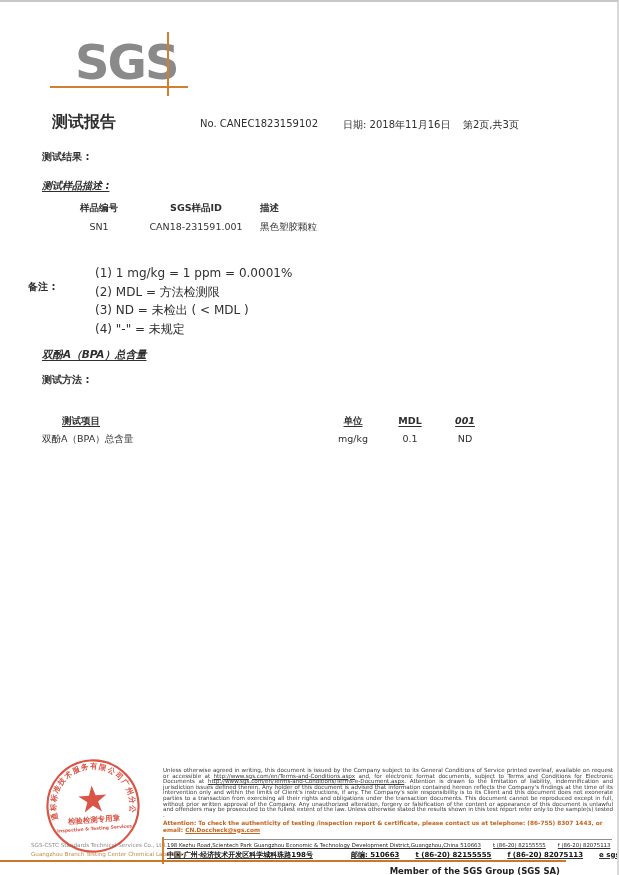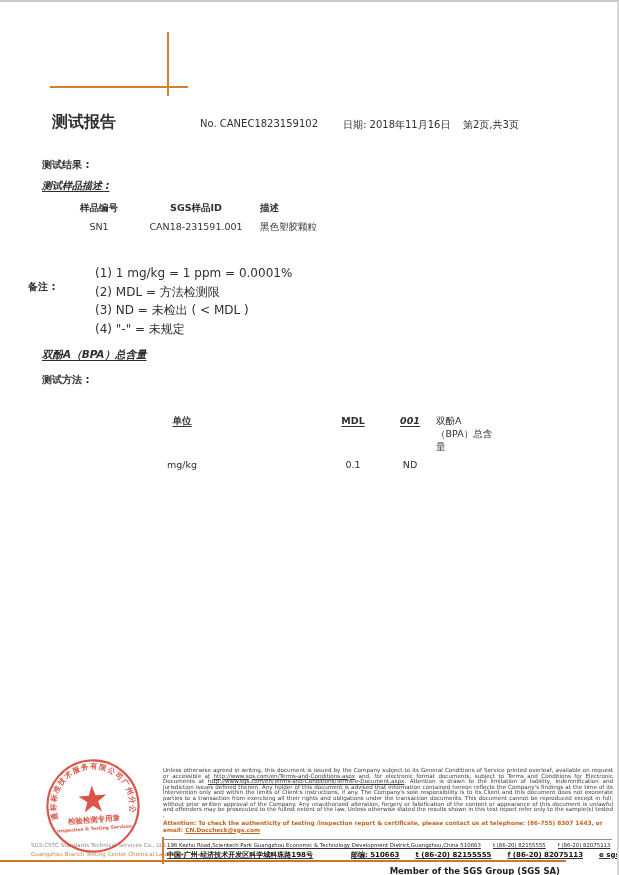--- a/index.html
+++ b/index.html
@@ -74,29 +74,30 @@
 
   .foot-vline { left:162px; top:835px; width:2px; height:27px; background:#d08030; }
   .foot-rule { left:0; top:858px; width:566px; height:2px; background:#c87a2a; }
   .member-line { right:57px; top:864px; font-size:8.5px; font-weight:bold; color:#222; }
 </style>
 </head>
 <body>
 
 <div id="page">
 
+  <div class="abs logo-text">SGS</div>
   <div class="abs logo-line-h"></div>
   <div class="abs logo-line-v"></div>
 
   <div class="abs report-title">测试报告</div>
   <div class="abs report-no">No. CANEC1823159102</div>
   <div class="abs report-date">日期: 2018年11月16日</div>
   <div class="abs report-page">第2页,共3页</div>
 
-  <div class="abs sec-label" style="left:42px; top:148px;margin-top:8px;">测试结果 :</div>
+  <div class="abs sec-label" style="left:42px; top:148px;">测试结果 :</div>
   <div class="abs sec-label underlined" style="left:42px; top:177px;">测试样品描述 :</div>
 
   <div class="abs sample-table">
     <div class="hd c1">样品编号</div>
     <div class="hd c2">SGS样品ID</div>
     <div class="hd c3">描述</div>
     <div class="c1">SN1</div>
     <div class="c2">CAN18-231591.001</div>
     <div class="c3">黑色塑胶颗粒</div>
   </div>
@@ -106,20 +107,21 @@
     <div>(1) 1 mg/kg = 1 ppm = 0.0001%</div>
     <div>(2) MDL = 方法检测限</div>
     <div>(3) ND = 未检出 ( &lt; MDL )</div>
     <div>(4) "-" = 未规定</div>
   </div>
 
   <div class="abs bpa-heading underlined">双酚A（BPA）总含量</div>
   <div class="abs sec-label method-label">测试方法 :</div>
 
   <div class="abs result-table">
+    <div class="hd c1"><span>测试项目</span></div>
     <div class="hd c2"><span>单位</span></div>
     <div class="hd c3"><span>MDL</span></div>
     <div class="hd c4 it"><span>001</span></div>
     <div class="c1">双酚A（BPA）总含量</div>
     <div class="c2">mg/kg</div>
     <div class="c3">0.1</div>
     <div class="c4">ND</div>
   </div>
 
   <div class="abs company-en">SGS-CSTC Standards Technical Services Co., Ltd.</div>

